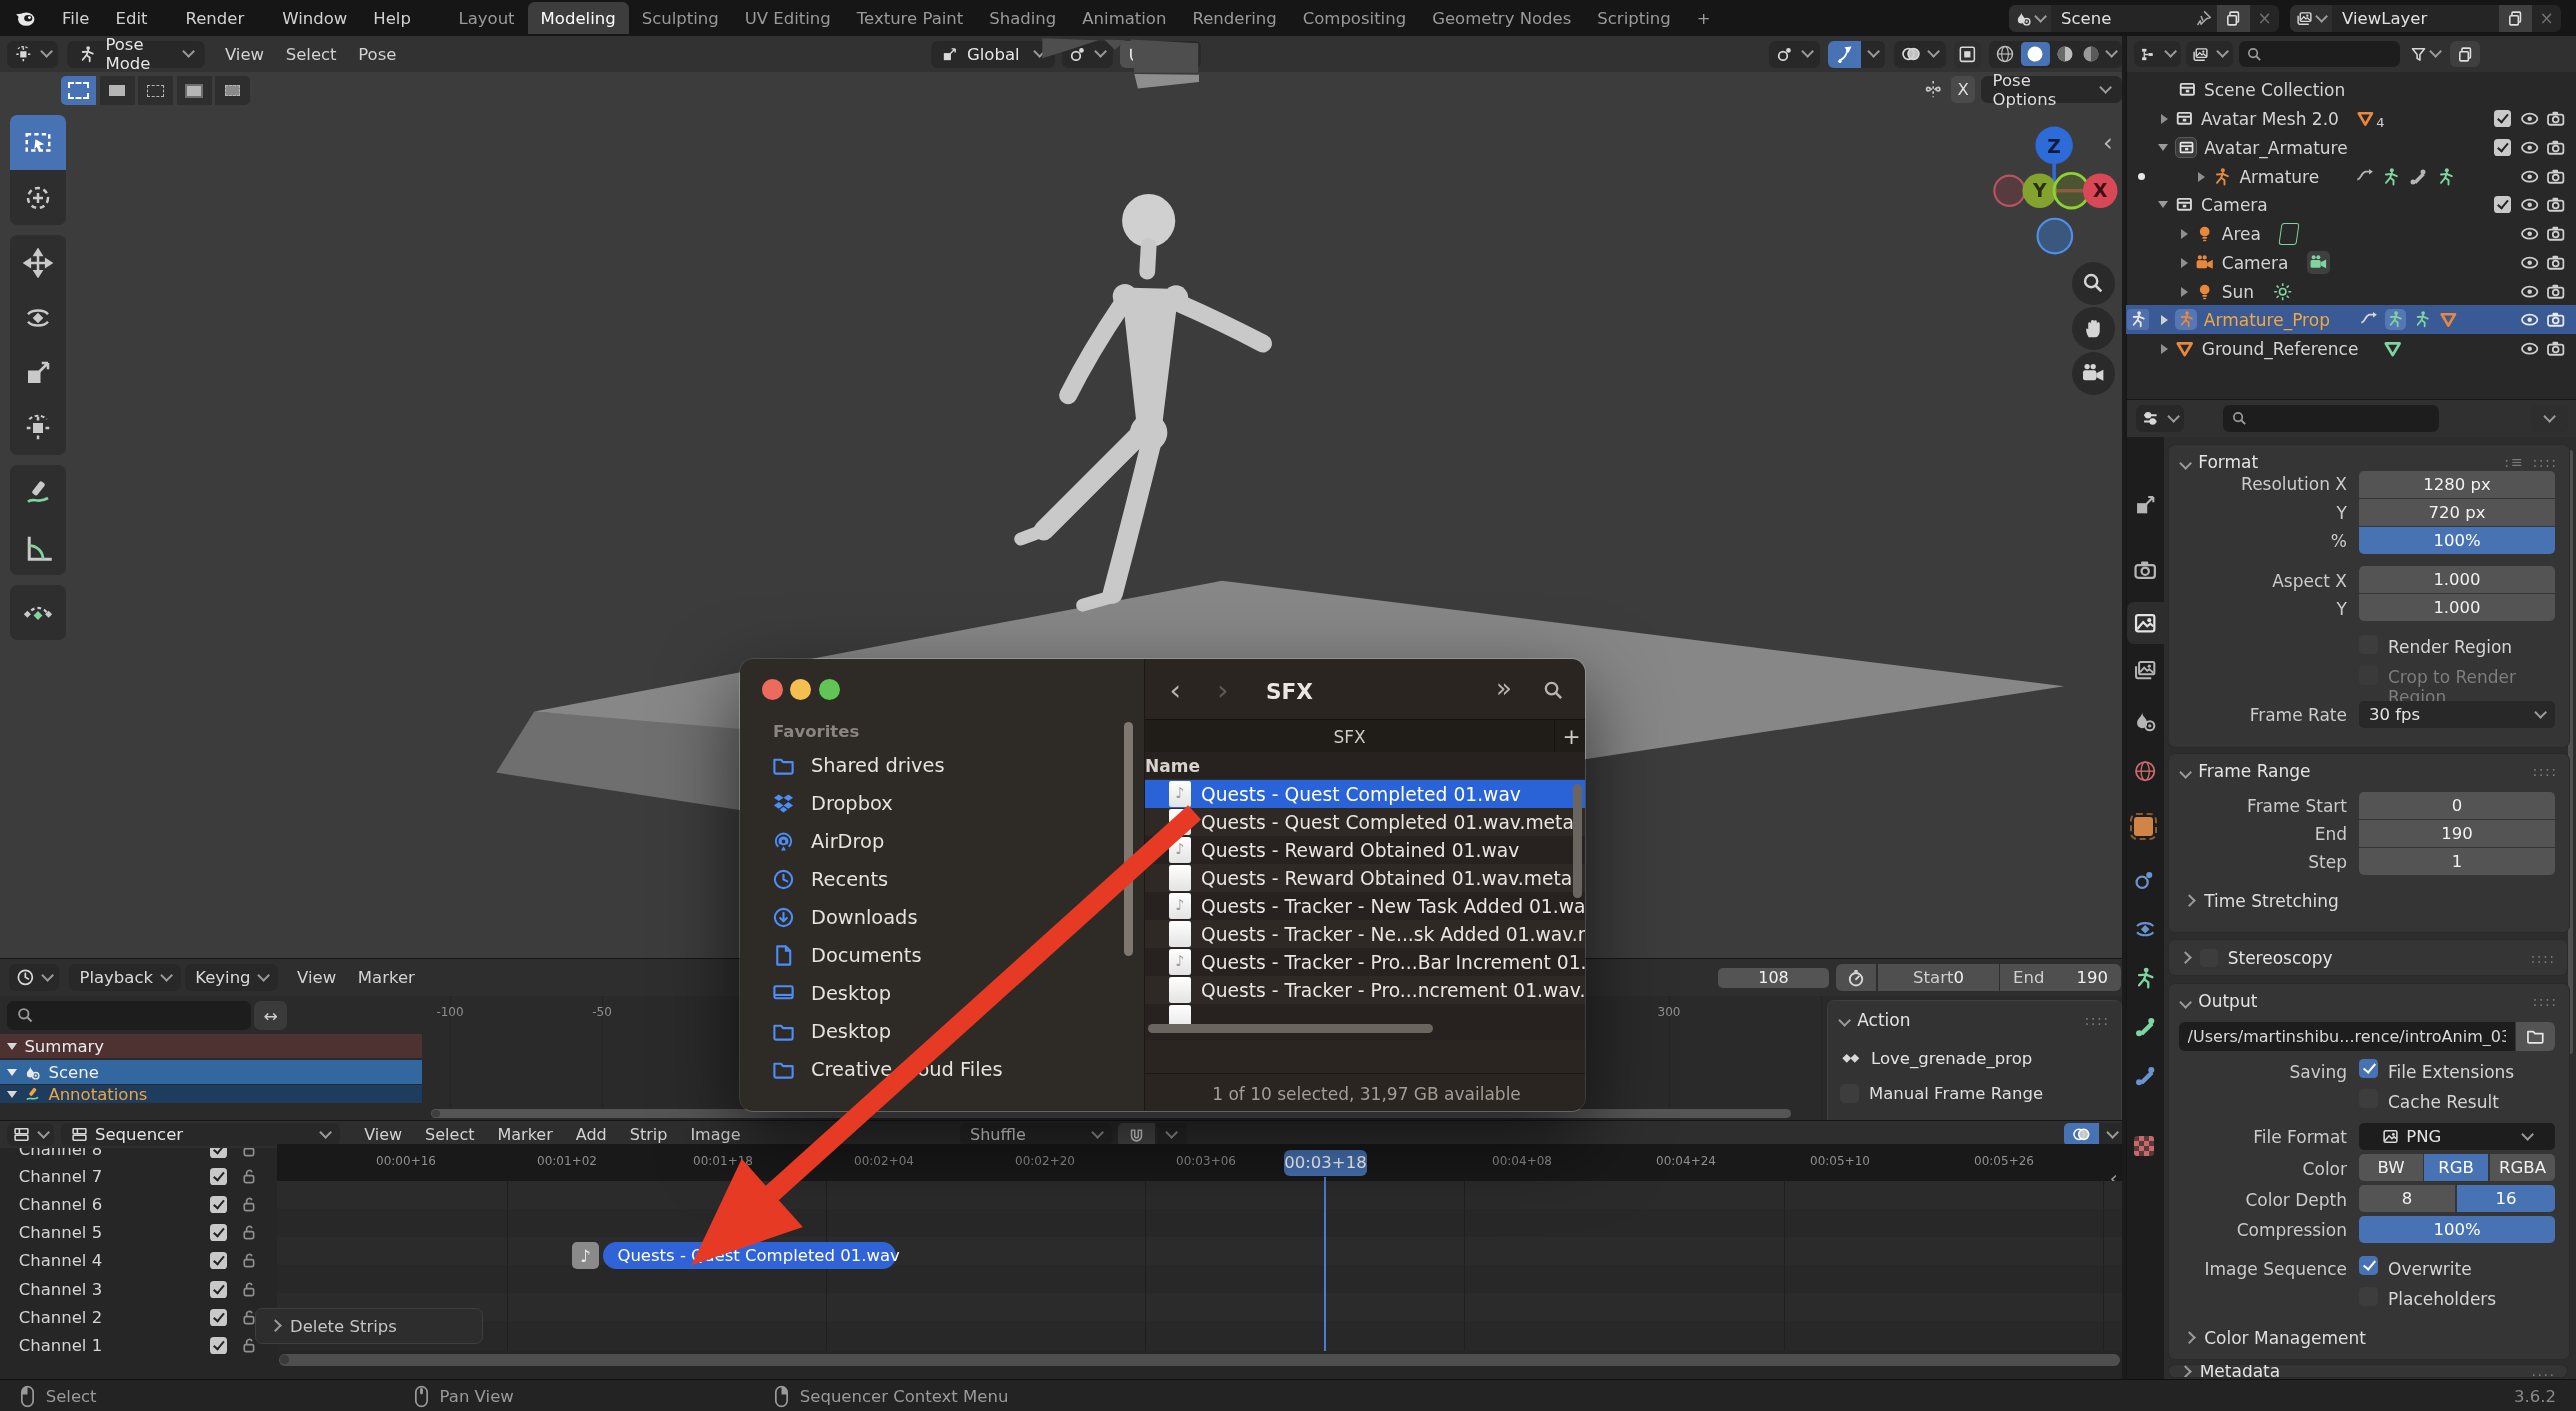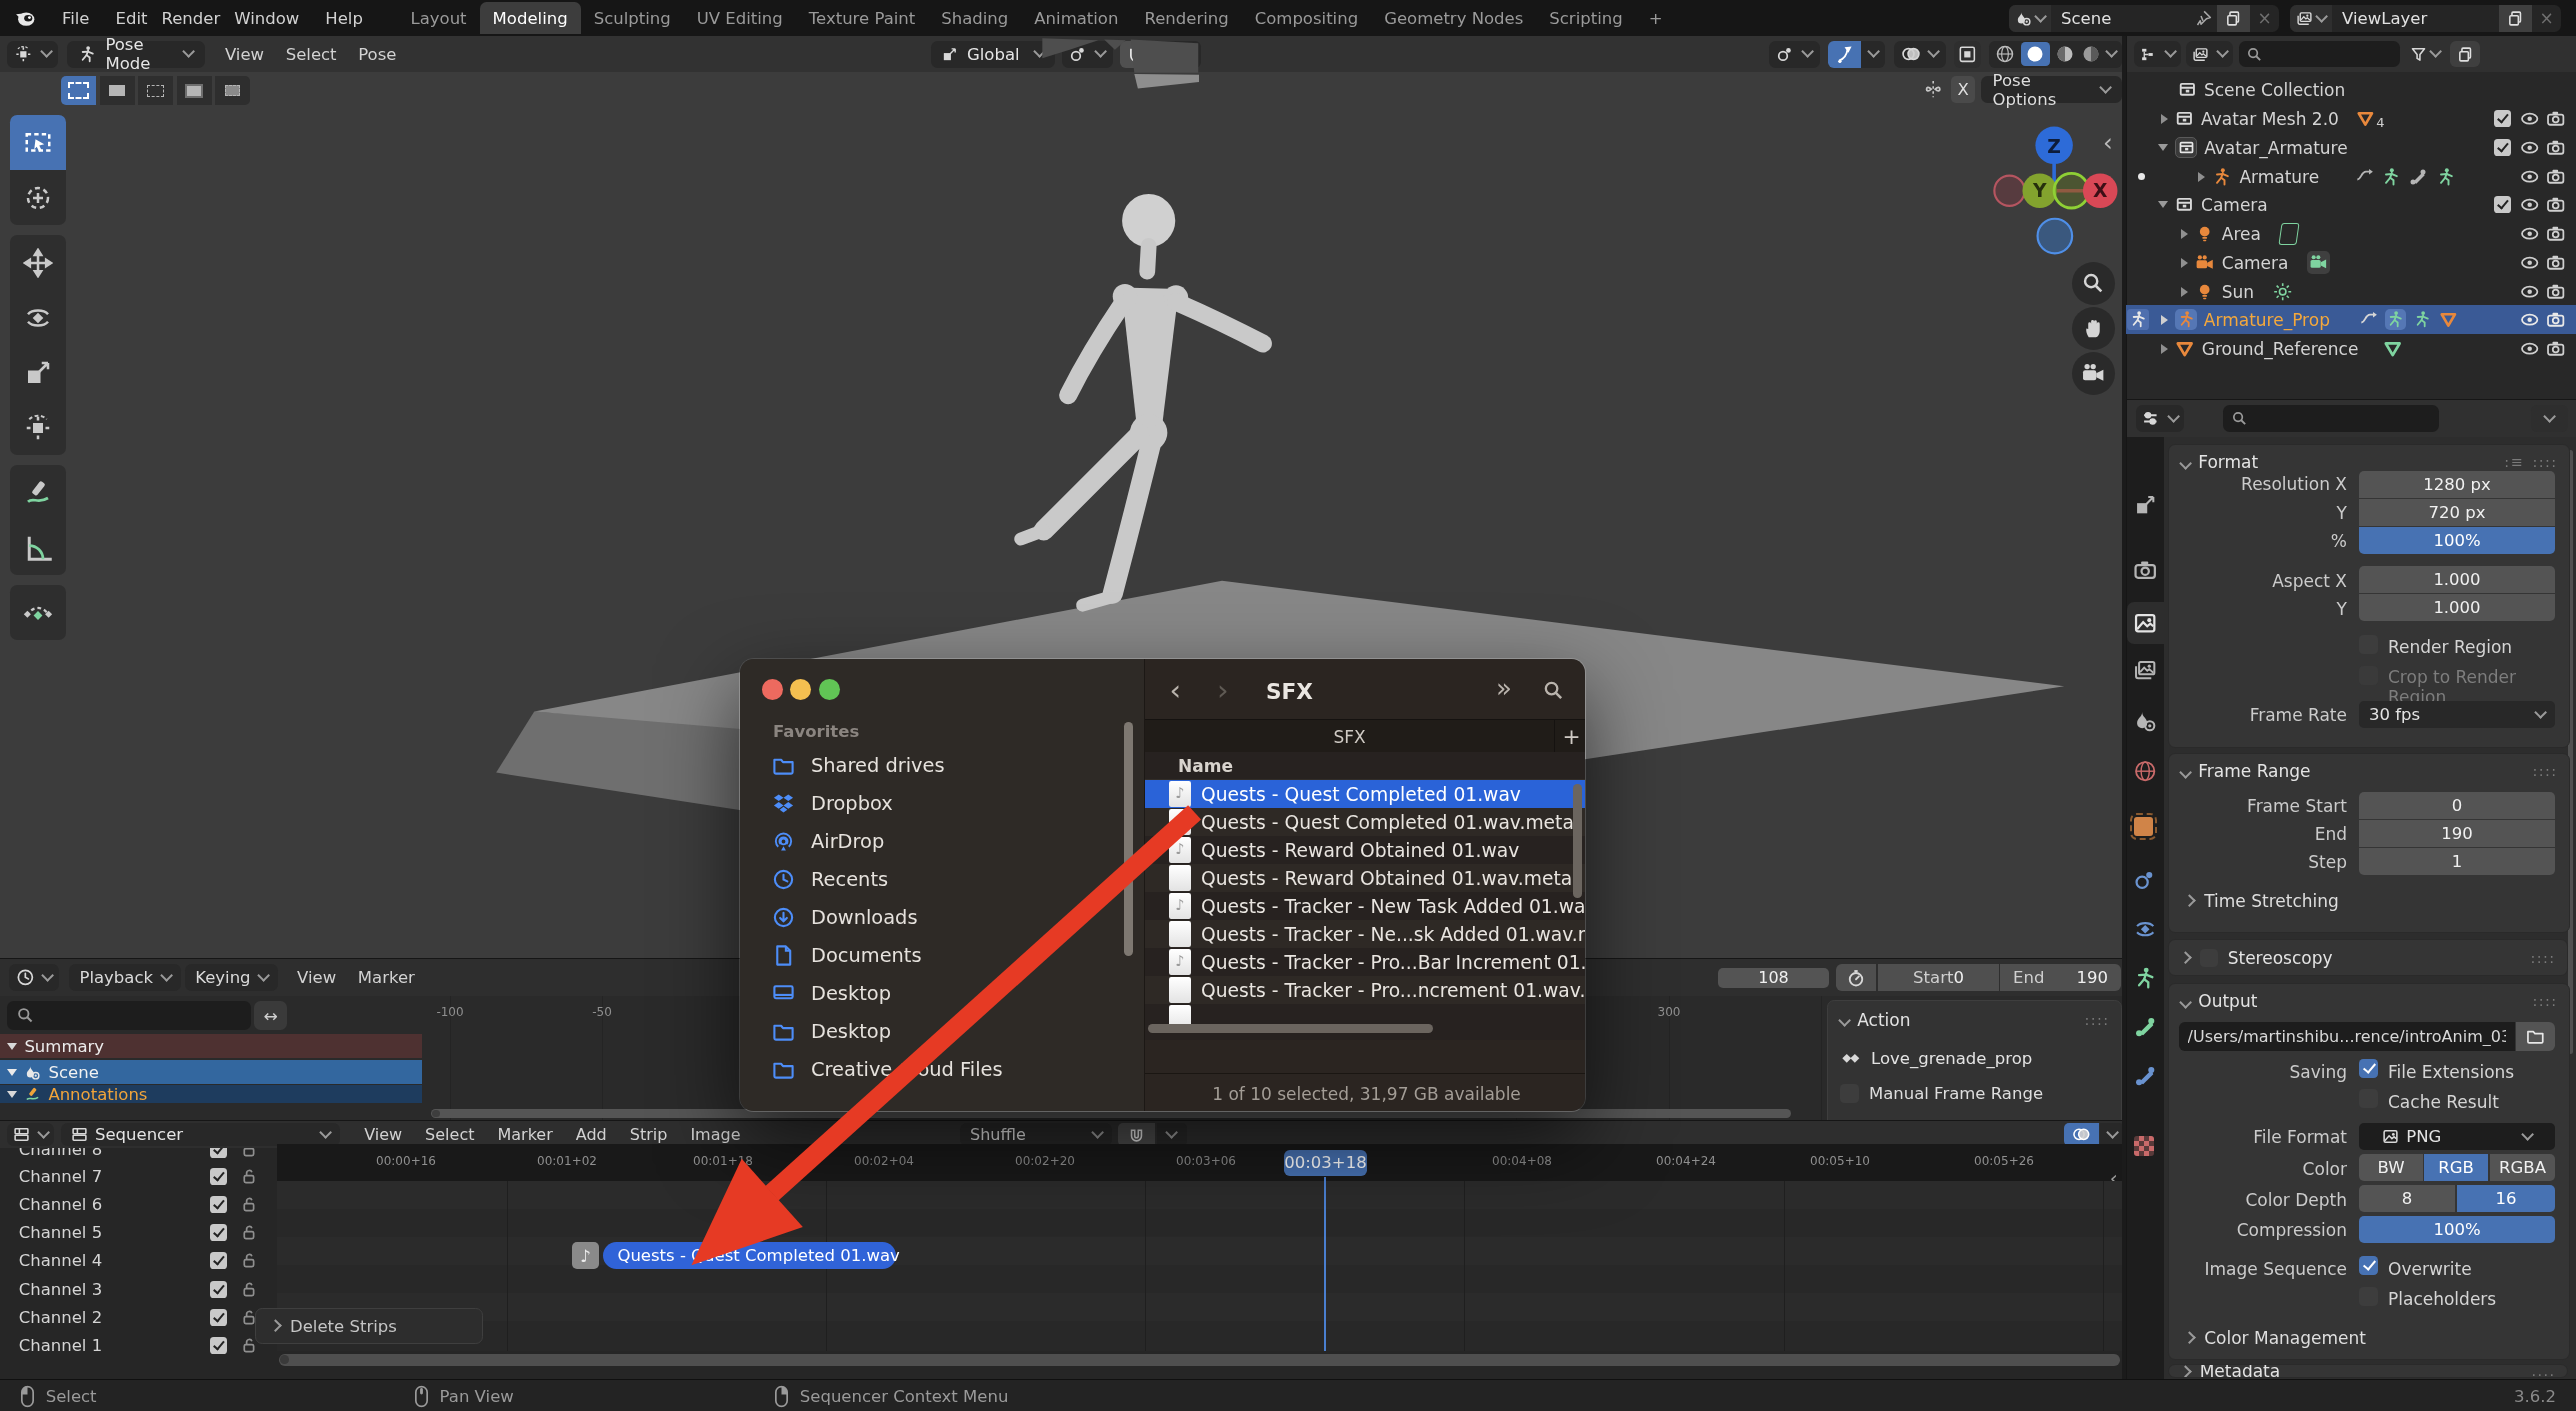--- a/index.html
+++ b/index.html
@@ -326,21 +326,21 @@
 </svg>
 
 <div id="screen">
 
   <div class="ab fx" style="left:0;top:0;width:2576px;height:36px;background:#161616;gap:0">
     <svg class="i" style="color:#e8e8e8;width:24.4px;height:24.4px;margin:0 11.5px 0 13px" viewBox="0 0 34 34" width="24.4" height="24.4">
         <use href="#blogo"></use>
       </svg>
     <span class="menu" style="margin:0 13px">File</span>
     <span class="menu" style="margin:0 13px">Edit</span>
-    <span class="menu" style="margin:0 1px">Render</span>
+    <span class="menu" style="margin:0 25px">Render</span>
     <span class="menu" style="margin:0 13px">Window</span>
     <span class="menu" style="margin:0 13px">Help</span>
     <span class="ws" style="margin-left:21.6px">Layout</span>
     <span class="ws on">Modeling</span>
     <span class="ws">Sculpting</span>
     <span class="ws">UV Editing</span>
     <span class="ws">Texture Paint</span>
     <span class="ws">Shading</span>
     <span class="ws">Animation</span>
     <span class="ws">Rendering</span>
@@ -1333,21 +1333,21 @@
       <svg class="i ab" style="left:397px;top:20px;width:23px;height:23px;color:#b9b3ac" viewBox="0 0 32 32" width="23" height="23">
           <use href="#mag"></use>
         </svg>
 
       <div class="ab fx" style="left:0;top:60px;width:443px;height:33px;background:#201c18;border-top:0.7px solid #151210;border-bottom:0.7px solid #151210">
         <span style="flex:1;text-align:center;color:#cfcac4;font-size:17px">SFX</span>
         <span class="fx" style="width:33px;height:33px;border-left:0.7px solid #151210;justify-content:center;color:#cfcac4;font-size:21.6px">+</span>
       </div>
 
       <div class="ab fx" style="left:0;top:93px;width:443px;height:27px;background:#272220;border-bottom:0.7px solid #322d28">
-        <span style="margin-left:33px;color:#d8d3cd;font-size:17px;font-weight:bold">Name</span>
+        <span style="color:#d8d3cd;font-size:17px;font-weight:bold">Name</span>
       </div>
 
       <div class="ab" style="left:0;top:121px;width:443px;height:260px;background:#272220;overflow:hidden">
         <div class="frow" style="top:0;background:#2a63d8;color:#fff">
             <span class="doc audio"></span>
             <span>Quests - Quest Completed 01.wav</span>
           </div>
         <div class="frow" style="top:28px;background:#2e2925">
             <span class="doc"></span>
             <span>Quests - Quest Completed 01.wav.meta</span>

